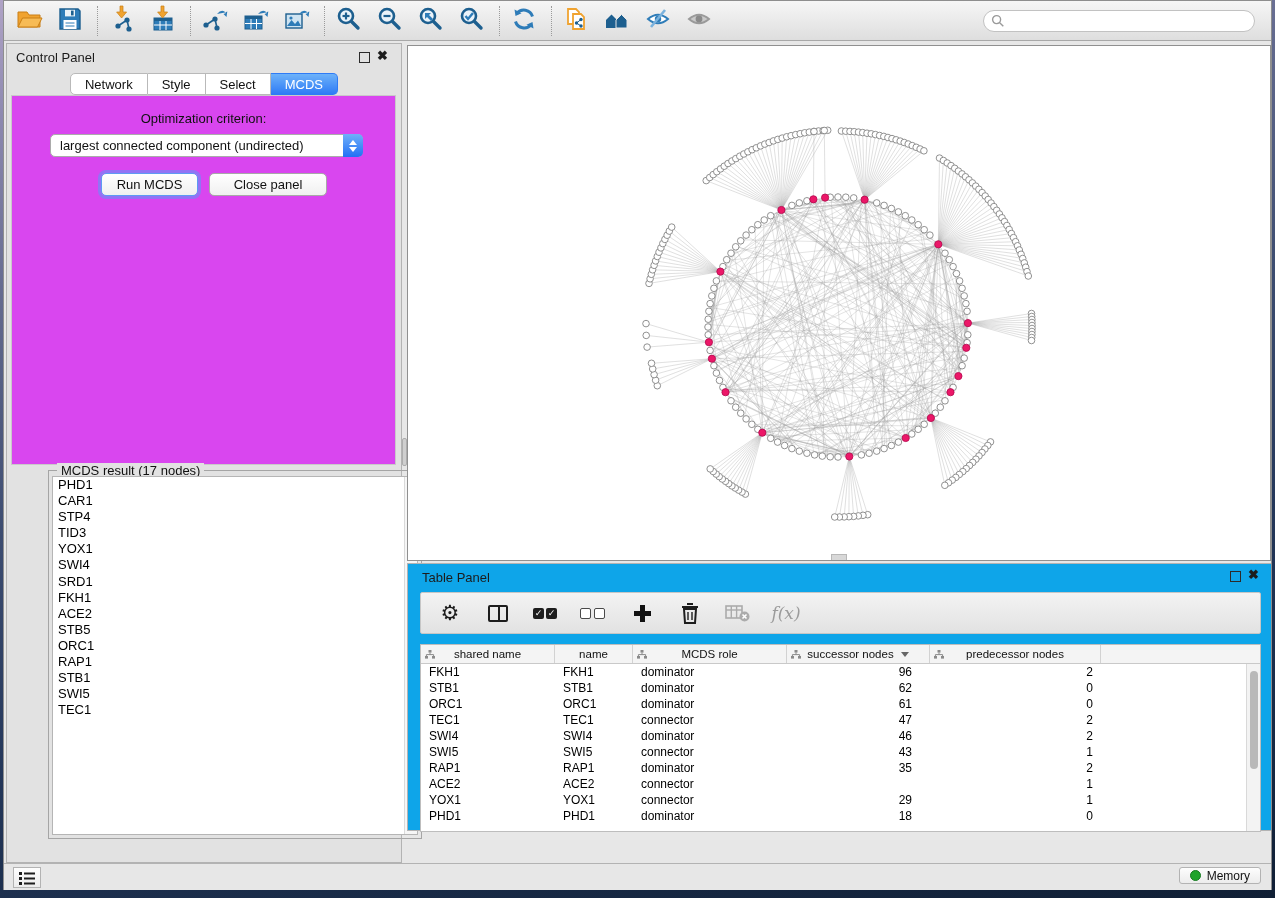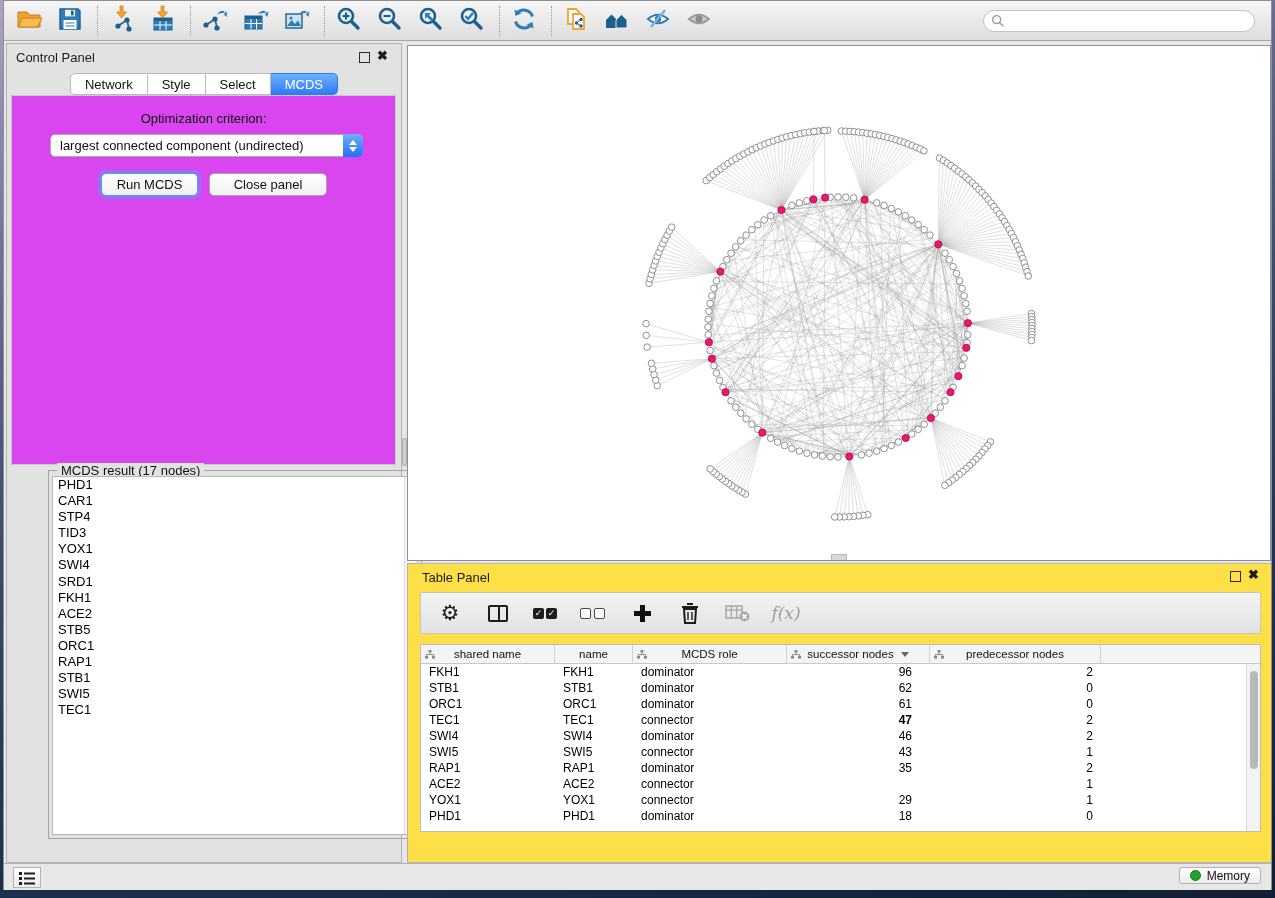--- a/index.html
+++ b/index.html
@@ -60,21 +60,21 @@
   .net-title { position:absolute; left:0; right:0; top:2px; text-align:center; font-size:12px; color:#2a2a2a; }
   .net-canvas { position:absolute; left:0; right:0; top:18px; bottom:0; background:#fff; }
   .net-edge { stroke:#9b9b9b; stroke-width:.55; fill:none; opacity:.5; }
   .net-fan-edge { stroke:#a8a8a8; stroke-width:.55; fill:none; opacity:.65; }
   .net-node { fill:#fff; stroke:#858585; stroke-width:.9; }
   .net-hub { fill:#ec1768; stroke:#b80d52; stroke-width:.9; }
   .net-split-handle { position:absolute; bottom:0; left:50%; margin-left:-8px; width:16px; height:6px; background:#d8d8d8; border:1px solid #b8b8b8; border-bottom:none; }
   .side-split-handle { position:absolute; left:398px; top:437px; width:5px; height:28px; background:#cfcfcf; border:1px solid #adadad; border-radius:2px; }
 
   
-  .table-panel { position:absolute; left:403px; top:562px; width:864px; height:300px; background:#fde047; border:1px solid #b3b3b3; border-right:none; }
+  .table-panel { position:absolute; left:403px; top:562px; width:864px; height:268px; background:#0ea5e9; border:1px solid #b3b3b3; border-right:none; }
   .tbl-toolbar { position:absolute; left:12px; right:10px; top:28px; height:42px;
     background:linear-gradient(#f3f3f3,#e2e2e2); border:1px solid #c6c6c6; border-radius:2px;
     display:flex; align-items:center; padding-left:16px; gap:22px; }
   .ttool { display:flex; align-items:center; justify-content:center; width:26px; height:26px; }
   .gear-glyph { font-size:21px; color:#1d1d1d; line-height:20px; }
   .col-glyph { width:20px; height:17px; border:2.5px solid #1d1d1d; border-radius:2px; position:relative; }
   .col-glyph::after { content:""; position:absolute; left:50%; top:0; bottom:0; border-left:2.5px solid #1d1d1d; }
   .ck { width:11px; height:11px; border-radius:2px; display:inline-flex; align-items:center; justify-content:center; font-size:9px; }
   .ck.on { background:#1d1d1d; color:#fff; margin-right:2px; }
   .ck.off { background:#fff; border:1.5px solid #4a4a4a; margin-right:3px; }
@@ -692,21 +692,21 @@
             <div class="nt-cell l" style="width: 134px;">ORC1</div>
             <div class="nt-cell l" style="width: 78px;">ORC1</div>
             <div class="nt-cell l" style="width: 154px;">dominator</div>
             <div class="nt-cell r" style="width: 143px; padding-right: 18px;">61</div>
             <div class="nt-cell r" style="width: 171px; padding-right: 8px;">0</div>
           </div>
           <div class="nt-row">
             <div class="nt-cell l" style="width: 134px;">TEC1</div>
             <div class="nt-cell l" style="width: 78px;">TEC1</div>
             <div class="nt-cell l" style="width: 154px;">connector</div>
-            <div class="nt-cell r" style="width: 143px; padding-right: 18px; font-weight: bold;">47</div>
+            <div class="nt-cell r" style="width: 143px; padding-right: 18px;">47</div>
             <div class="nt-cell r" style="width: 171px; padding-right: 8px;">2</div>
           </div>
           <div class="nt-row">
             <div class="nt-cell l" style="width: 134px;">SWI4</div>
             <div class="nt-cell l" style="width: 78px;">SWI4</div>
             <div class="nt-cell l" style="width: 154px;">dominator</div>
             <div class="nt-cell r" style="width: 143px; padding-right: 18px;">46</div>
             <div class="nt-cell r" style="width: 171px; padding-right: 8px;">2</div>
           </div>
           <div class="nt-row">

